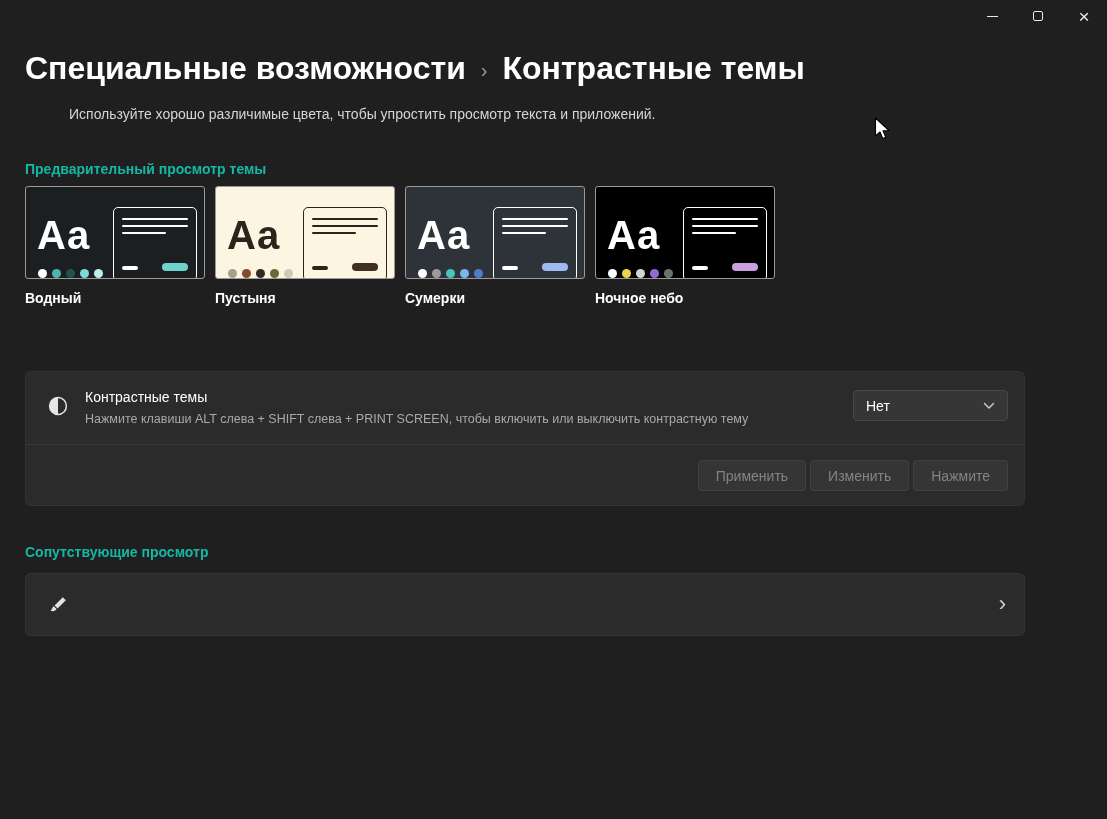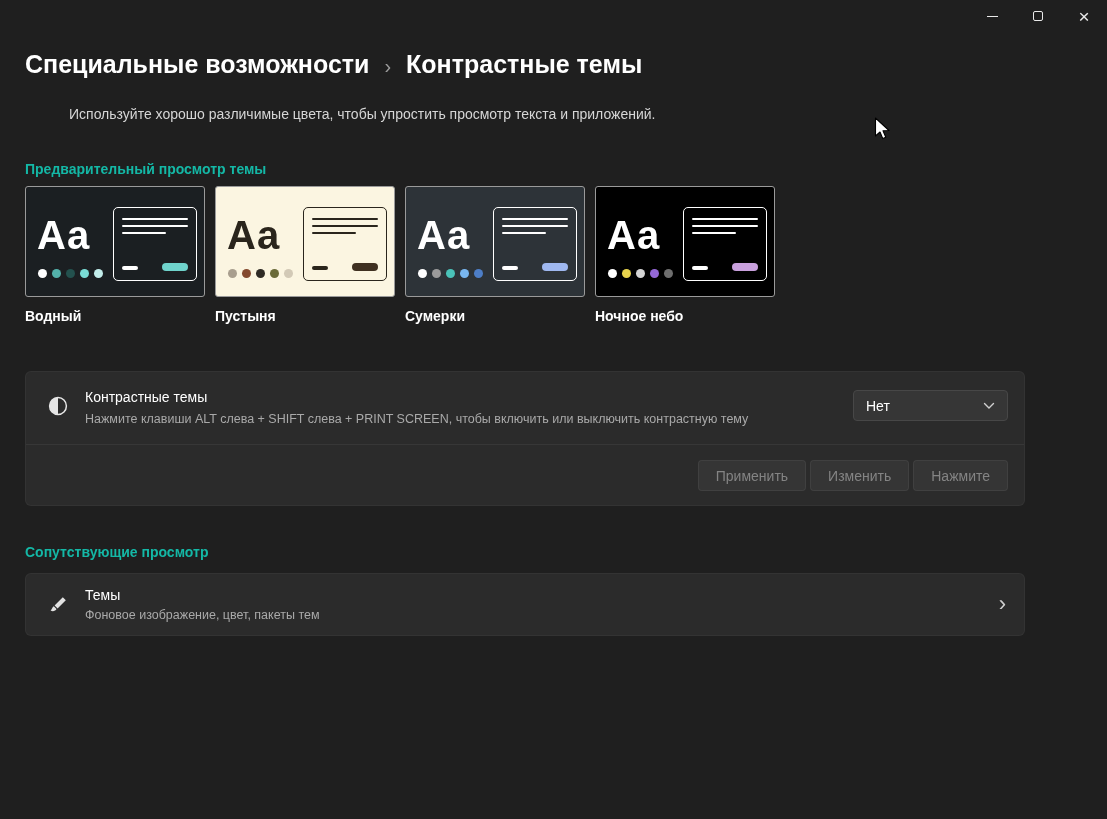--- a/index.html
+++ b/index.html
@@ -14,35 +14,35 @@
 
   
   .titlebar-controls { position:absolute; top:0; right:0; display:flex; z-index:5; }
   .tb-btn { width:46px; height:32px; display:flex; align-items:center; justify-content:center; cursor:pointer; }
   .ic-min { width:11px; height:1px; background:#e9e9e9; }
   .ic-max { width:10px; height:10px; border:1px solid #e9e9e9; border-radius:2px; }
   .ic-close { color:#e9e9e9; font-size:19px; line-height:1; }
 
   
   .breadcrumb { position:absolute; left:25px; top:50px; display:flex; align-items:center; gap:15px; }
-  .bc-part { font-size:25px; font-weight:600; color:#ffffff; white-space:nowrap; }
+  .bc-part { font-size:32px; font-weight:600; color:#ffffff; white-space:nowrap; }
   .bc-parent { cursor:pointer; }
   .bc-sep { font-size:20px; font-weight:400; color:#9d9d9d; padding-top:4px; }
   .page-desc { position:absolute; left:25px; top:106px; font-size:14px; color:#d6d6d6;margin-left:44px; }
 
   
   .section-label { position:absolute; left:25px; font-size:14px; font-weight:600; color:#14b8a6; }
   .preview-label { top:161px; }
   .related-label { top:544px; }
 
   
   .themes-row { position:absolute; left:25px; top:186px; display:flex; gap:10px; }
   .theme { width:180px; cursor:pointer; }
   .theme-box {
-    position:relative; width:180px; height:111px;
+    position:relative; width:180px; height:93px;
     background:var(--t-bg,#222); border:1px solid #9a9a9a; border-radius:3px;
     overflow:hidden;
   }
   .sample { position:absolute; left:11px; top:28px; font-size:40px; line-height:1; font-weight:600; color:var(--t-fg,#fff); letter-spacing:1px; }
   .dots { position:absolute; left:12px; top:82px; display:flex; gap:5px; }
   .dot { width:9px; height:9px; border-radius:50%; background:#888; }
   .mini-win { position:absolute; right:7px; top:20px; width:84px; height:74px; border:1px solid var(--t-fg,#fff); border-radius:5px; }
   .mini-win i { display:block; position:absolute; }
   .m-l { left:8px; height:2px; background:var(--t-fg,#fff); border-radius:1px; }
   .m-l1 { top:10px; width:66px; }
@@ -217,22 +217,18 @@
   </div>
 </div>
 
 <div class="section-label related-label">Сопутствующие просмотр</div>
 
 <div class="card related-card">
   <svg class="brush-icon" viewBox="0 0 20 20">
     <path d="M14.8 2.2 L17.8 5.2 L9.6 13.4 L6.6 10.4 Z" fill="#e2e2e2"></path>
     <path d="M5.8 11.3 C4.2 11.9 4.4 13.8 2.6 15.6 C4.9 16.9 7.6 15.9 8.5 14 Z" fill="#e2e2e2"></path>
   </svg>
-  <div class="rc-texts">
-    <div class="rc-title">Темы</div>
-    <div class="rc-sub">Фоновое изображение, цвет, пакеты тем</div>
-  </div>
   <div class="chevron-right">›</div>
 </div>
 
 <svg class="cursor" width="18" height="26" viewBox="0 0 18 26">
   <path d="M1.5 1 L1.5 19 L6 15 L8.8 21.6 L11.8 20.3 L9 13.8 L15 13.5 Z" fill="#ffffff" stroke="#000000" stroke-width="1.1" stroke-linejoin="round"></path>
 </svg>
 
 </body></html>

